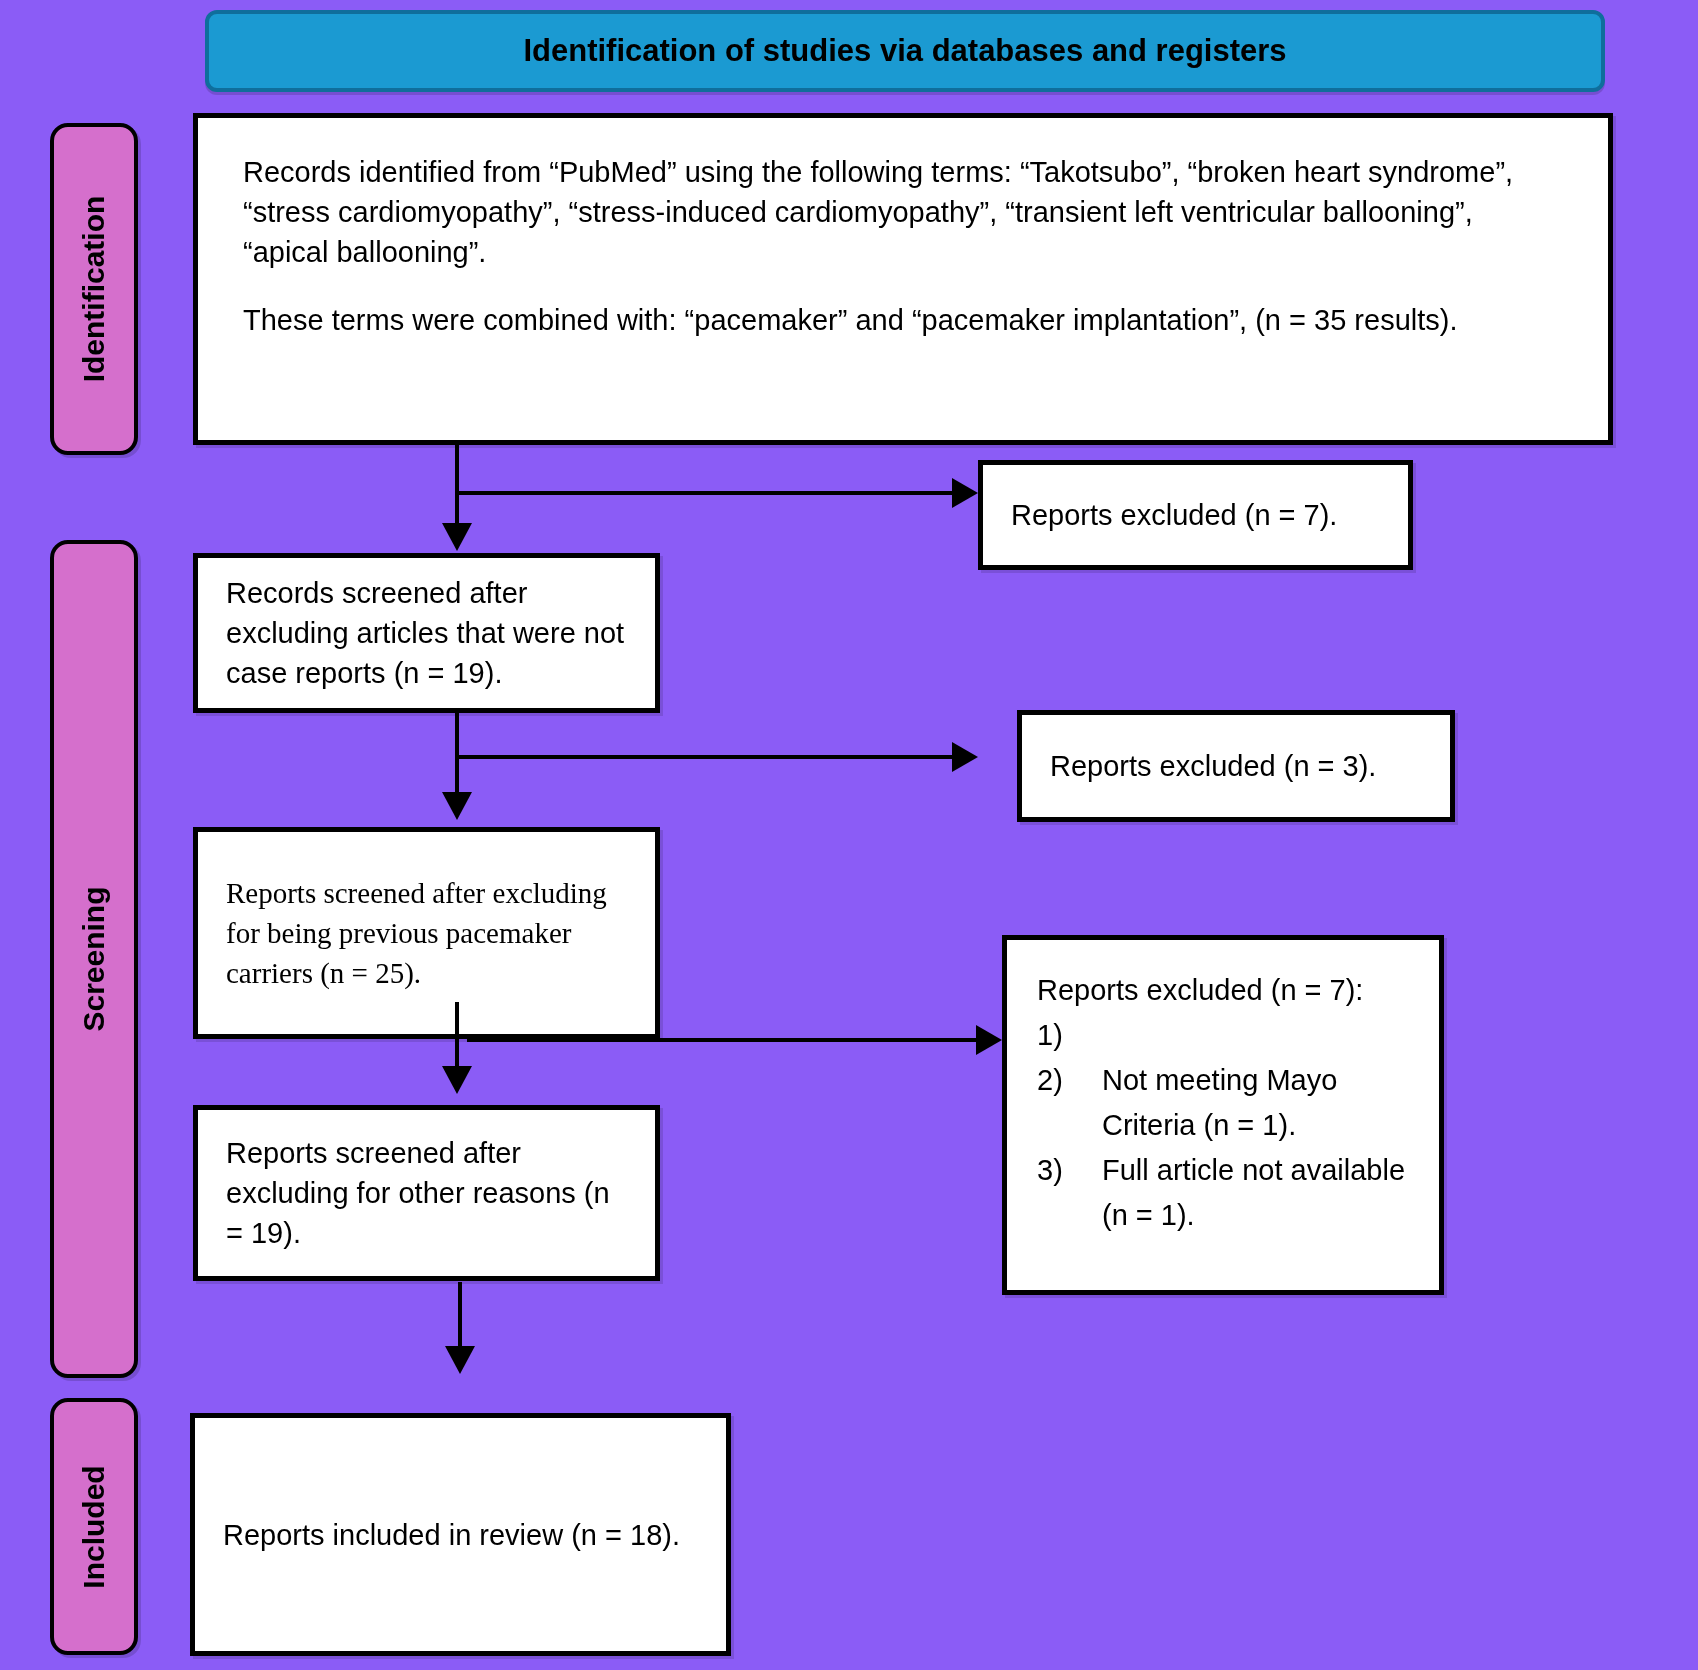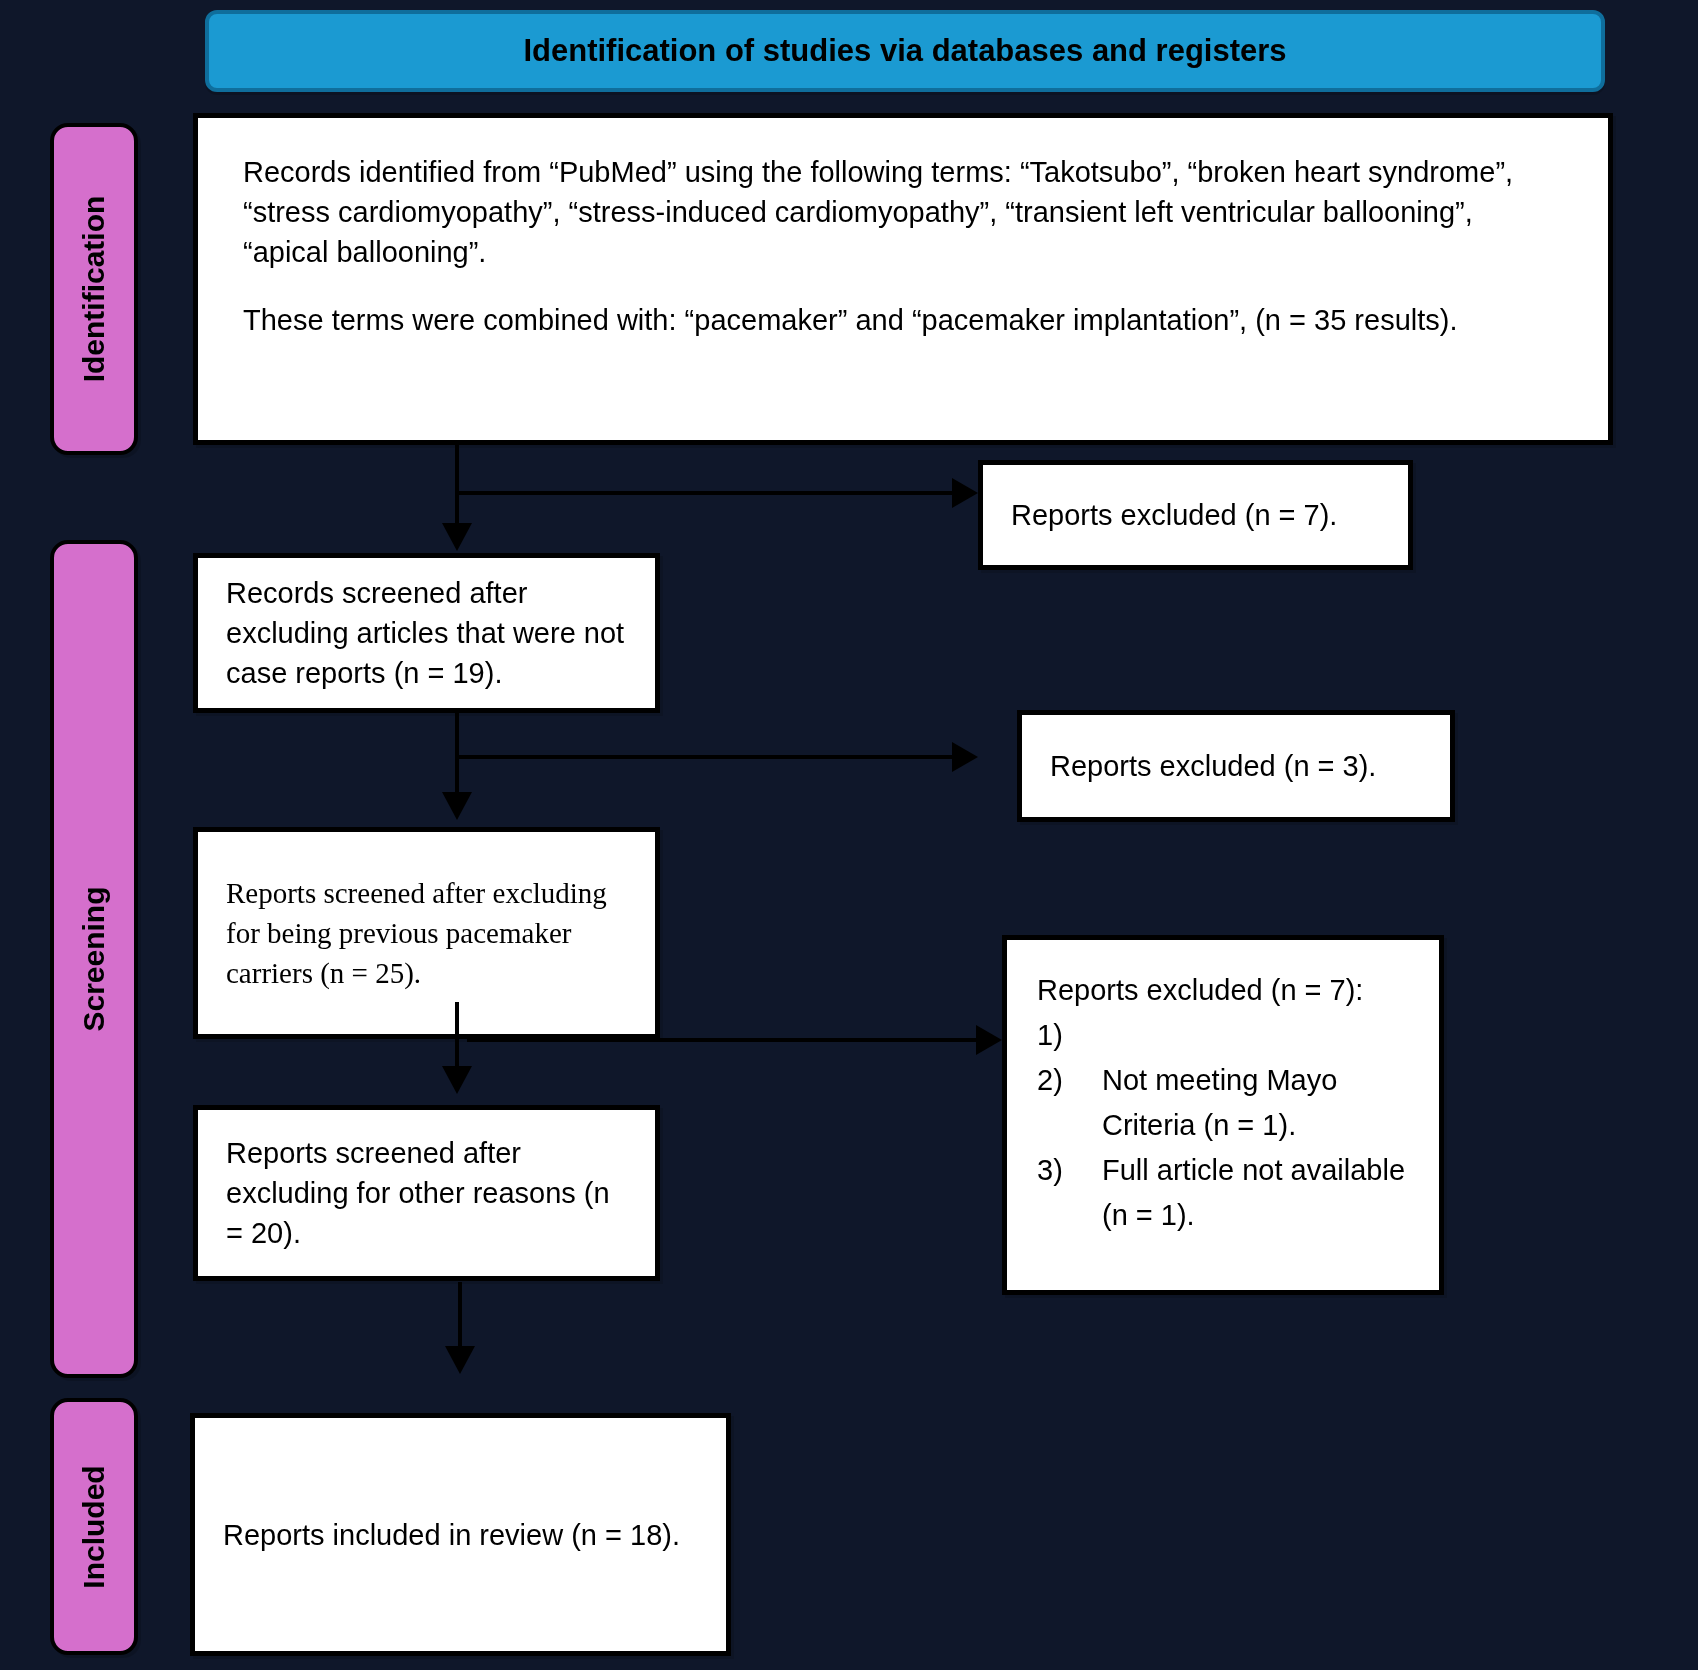--- a/index.html
+++ b/index.html
@@ -1,20 +1,20 @@
 <!DOCTYPE html>
 <html style="--header-fill: #1b9ad2; --header-border: #0f6e9c; --stage-fill: #d56fcc; --box-border: #000000;"><head>
 <meta charset="utf-8">
 <style>
   html, body { margin: 0; padding: 0; background: #ffffff; }
   .canvas {
     position: relative;
     width: 1698px;
     height: 1670px;
-    background: #0f172a;
+    background: #8b5cf6;
     font-family: "Liberation Sans", sans-serif;
     color: #000;
   }
 
   
   .header {
     position: absolute;
     left: 205px; top: 10px;
     width: 1400px; height: 82px;
     background: var(--header-fill, #1b9ad2);
@@ -129,21 +129,21 @@
 
   <div class="box box-col box-screened-records">
     <p>Records screened after excluding articles that were not case reports (n = 19).</p>
   </div>
 
   <div class="box box-col box-screened-pacemaker">
     <p>Reports screened after excluding for being previous pacemaker carriers (n = 25).</p>
   </div>
 
   <div class="box box-col box-screened-other">
-    <p>Reports screened after excluding for other reasons (n = 20).</p>
+    <p>Reports screened after excluding for other reasons (n = 19).</p>
   </div>
 
   <div class="box box-included">
     <p>Reports included in review (n = 18).</p>
   </div>
 
   <div class="box box-excl box-excl-1">
     <p>Reports excluded (n = 7).</p>
   </div>
 

